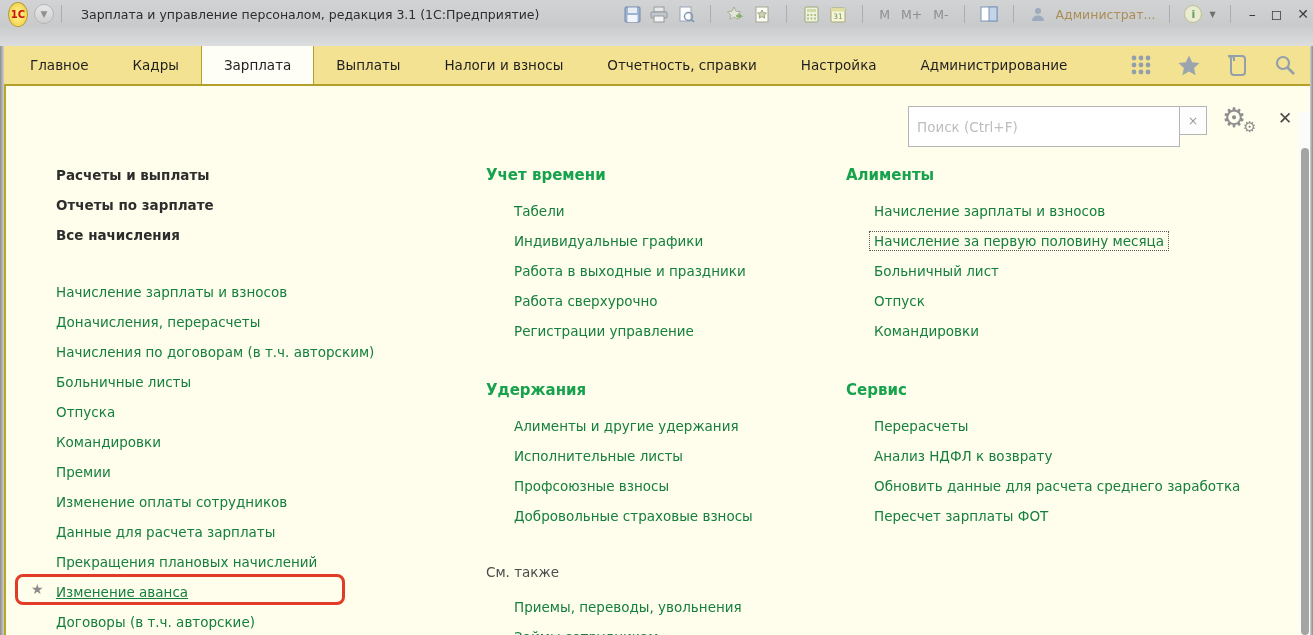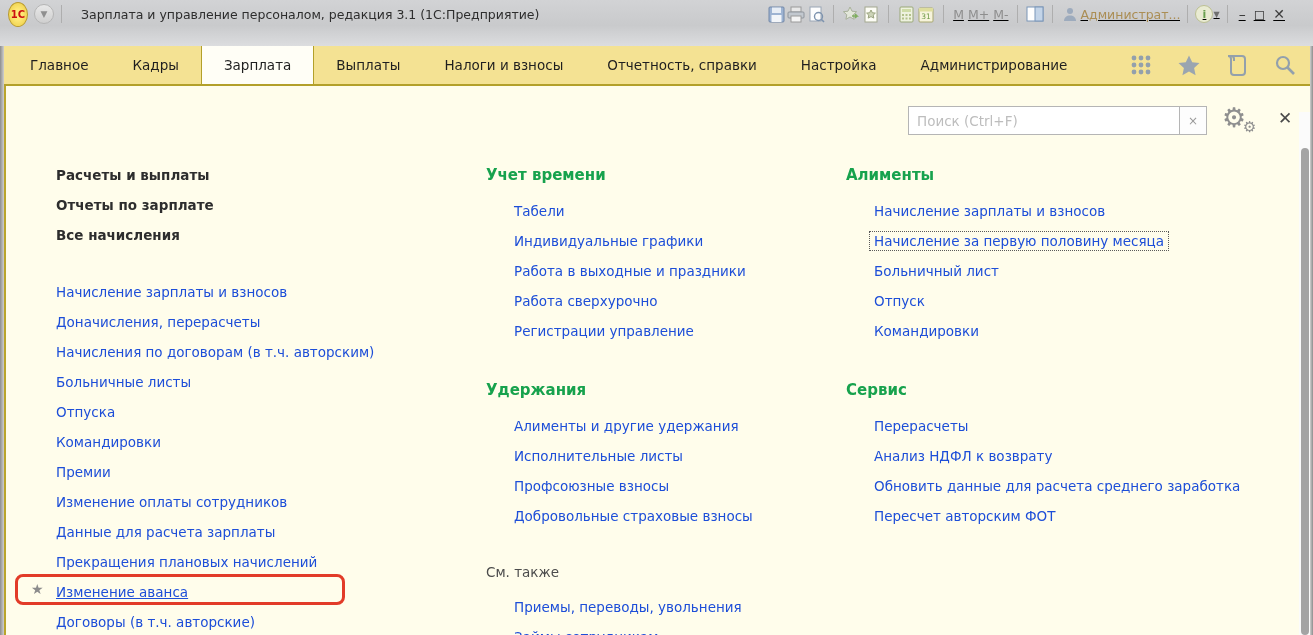--- a/index.html
+++ b/index.html
@@ -14,21 +14,21 @@
   }
   .titlebar-row { position:absolute; left:0; top:0; width:1313px; height:28px; display:flex; align-items:center; }
   .app-logo { width:20px; height:25px; margin-left:8px; border-radius:50%;
     background:radial-gradient(#ffe978 30%, #e8c93e 100%); border:1px solid #b99a2e;
     display:flex; align-items:center; justify-content:center; font-size:10px; font-weight:bold; color:#cc1111; }
   .menu-drop { width:20px; height:20px; margin-left:6px; border-radius:50%;
     background:linear-gradient(#e8e8e8,#cfcfcf); border:1px solid #b5b5b5;
     display:flex; align-items:center; justify-content:center; color:#8f8f8f; font-size:9px; }
   .tb-sep { width:1px; height:18px; background:#aeaeae; margin:0 7px; }
   .win-title { font-size:12.5px; color:#2e2e2e; margin-left:12px; white-space:nowrap; }
-  .tb-right { margin-left:auto; display:flex; align-items:center; padding-right:24px;text-decoration:underline; }
+  .tb-right { margin-left:auto; display:flex; align-items:center; gap:7px; padding-right:0; }
   .tb-icon { width:20px; height:20px; display:flex; align-items:center; justify-content:center; cursor:pointer; }
   .mem-btn { font-size:12.5px; color:#8e8e8e; cursor:pointer; padding:0 2px; }
   .user-label { font-size:12.5px; color:#ab8e55; max-width:110px; overflow:hidden; white-space:nowrap; cursor:pointer; }
   .info-circle { width:18px; height:18px; border-radius:50%; background:#e9ebd2; border:1px solid #bcc093;
     color:#6aa050; font-size:11px; font-weight:bold; display:flex; align-items:center; justify-content:center; }
   .caret { font-size:8px; color:#6f6f6f; }
   .win-ctl { font-size:14px; color:#3d3d3d; padding:0 4px; cursor:pointer; }
 
   
   .tabbar {
@@ -44,34 +44,34 @@
   
   .content {
     position:absolute; left:4px; top:86px; width:1305px; height:549px;
     background:#fffdeb; border-left:2px solid #baa52b;
   }
   .edge-left { position:absolute; left:0; top:46px; width:4px; height:589px; background:linear-gradient(90deg,#8d8d8d,#cfcfcf); }
   .edge-right { position:absolute; right:0; top:46px; width:3px; height:589px; background:linear-gradient(90deg,#cfcfcf,#8d8d8d); }
 
   
   .search-wrap { position:absolute; left:908px; top:106px; display:flex; align-items:stretch; height:29px; }
-  .search-input { width:272px; height:29px; border:1px solid #b5b5b5; background:#fff; padding:0 8px; font-size:13.5px; color:#444; font-family:"DejaVu Sans", sans-serif; }
+  .search-input { width:272px; height:41px; border:1px solid #b5b5b5; background:#fff; padding:0 8px; font-size:13.5px; color:#444; font-family:"DejaVu Sans", sans-serif; }
   .search-input::placeholder { color:#bdbdbd; }
   .search-clear { width:27px; border:1px solid #b5b5b5; border-left:none; background:#fdfdfd; color:#9a9a9a; font-size:12px; display:flex; align-items:center; justify-content:center; cursor:pointer; }
   .gears { position:absolute; left:1222px; top:102px; width:40px; height:38px; cursor:pointer; color:#8f8f8f; }
   .gear-big { position:absolute; left:0; top:0; font-size:27px; }
   .gear-small { position:absolute; left:21px; top:16px; font-size:15px; }
   .panel-close { position:absolute; left:1278px; top:108px; font-size:17px; color:#4a4a4a; cursor:pointer; }
 
   
   .scroll-track { position:absolute; left:1299px; top:112px; width:11px; height:523px; background:#fbfbfb; }
   .scroll-thumb { position:absolute; left:1301px; top:148px; width:8px; height:487px; background:#a4a4a4; border-radius:4px; cursor:pointer; }
 
   
-  .item { height:30px; display:flex; align-items:center; font-size:13.5px; color:#1d4ed8; cursor:pointer; white-space:nowrap; }
+  .item { height:30px; display:flex; align-items:center; font-size:13.5px; color:#15803d; cursor:pointer; white-space:nowrap; }
   .pinned-item { font-weight:bold; color:#2d2d2d; }
   .section-title { height:30px; display:flex; align-items:center; font-size:15px; font-weight:bold; color:#17a24d; white-space:nowrap; }
   .seealso-title { height:30px; display:flex; align-items:center; font-size:13.5px; color:#4c4c4c; white-space:nowrap; }
   .col { position:absolute; }
   .col1-pinned { left:56px; top:160px; }
   .col1-items  { left:56px; top:277px; }
   .col2 { left:486px; top:160px; }
   .col3 { left:846px; top:160px; }
   .sub { margin-left:28px; }
   .gap6 { margin-top:6px; } .gap29 { margin-top:29px; } .gap26 { margin-top:26px; } .gap5 { margin-top:5px; }
@@ -312,15 +312,15 @@
       </div>
     <div class="item sub">Больничный лист</div>
     <div class="item sub">Отпуск</div>
     <div class="item sub">Командировки</div>
   </div>
   <div class="section-title gap29">Сервис</div>
   <div class="gap6">
     <div class="item sub">Перерасчеты</div>
     <div class="item sub">Анализ НДФЛ к возврату</div>
     <div class="item sub">Обновить данные для расчета среднего заработка</div>
-    <div class="item sub">Пересчет авторским ФОТ</div>
+    <div class="item sub">Пересчет зарплаты ФОТ</div>
   </div>
 </div>
 
 </body></html>

